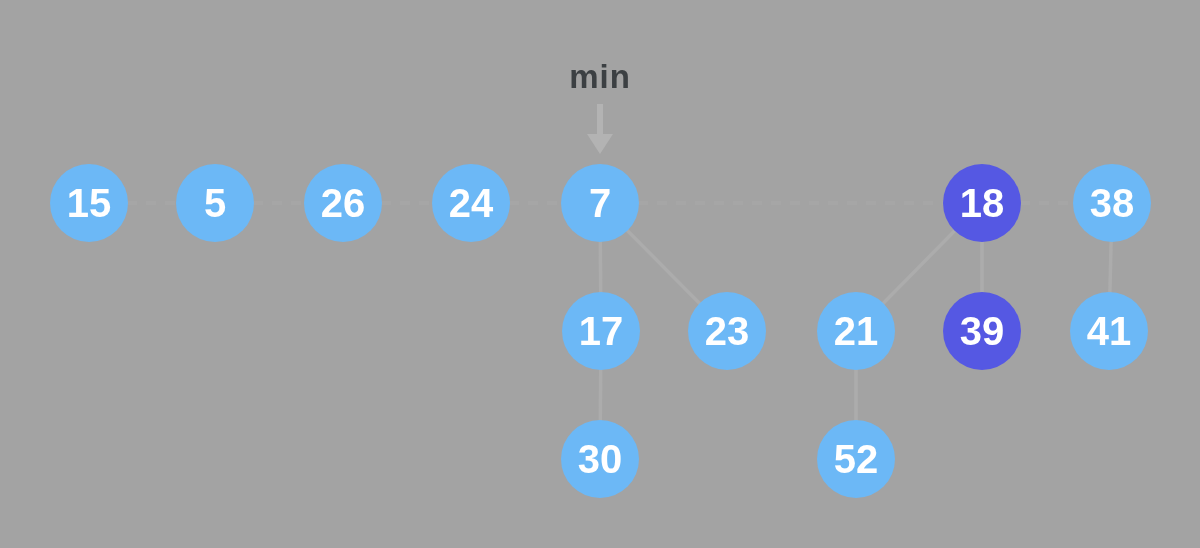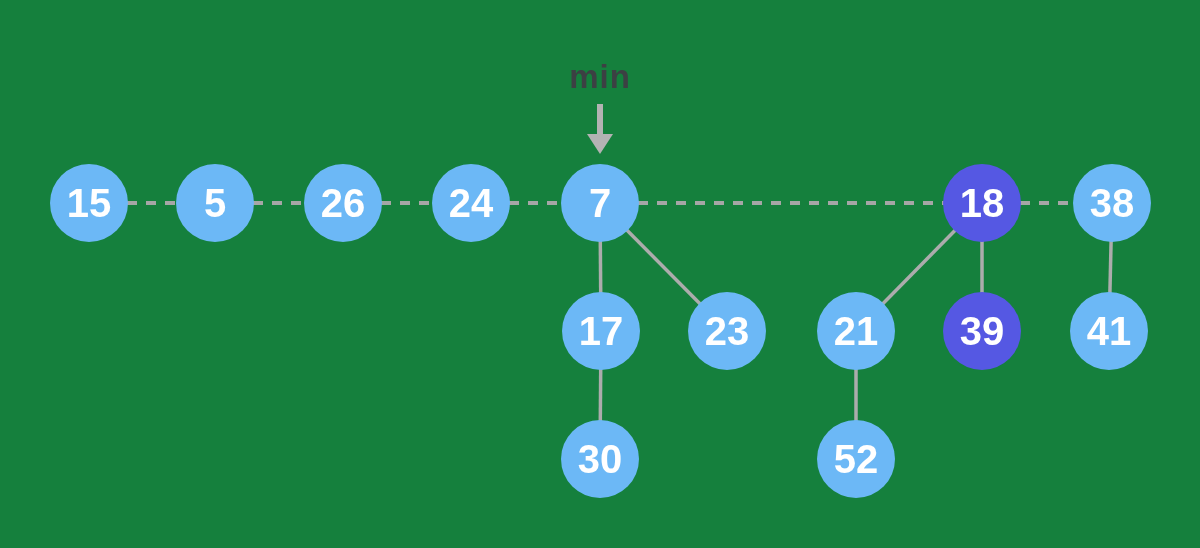--- a/index.html
+++ b/index.html
@@ -5,21 +5,21 @@
   html, body {
     margin: 0;
     padding: 0;
     background: #ffffff;
     font-family: "Liberation Sans", sans-serif;
   }
   .canvas {
     position: relative;
     width: 1200px;
     height: 548px;
-    background: #15803d;
+    background: #a3a3a3;
     overflow: hidden;
   }
   svg { display: block; }
   .node-value {
     font-family: "Liberation Sans", sans-serif;
     font-weight: bold;
     font-size: 40px;
     text-anchor: middle;
   }
   .min-label {

